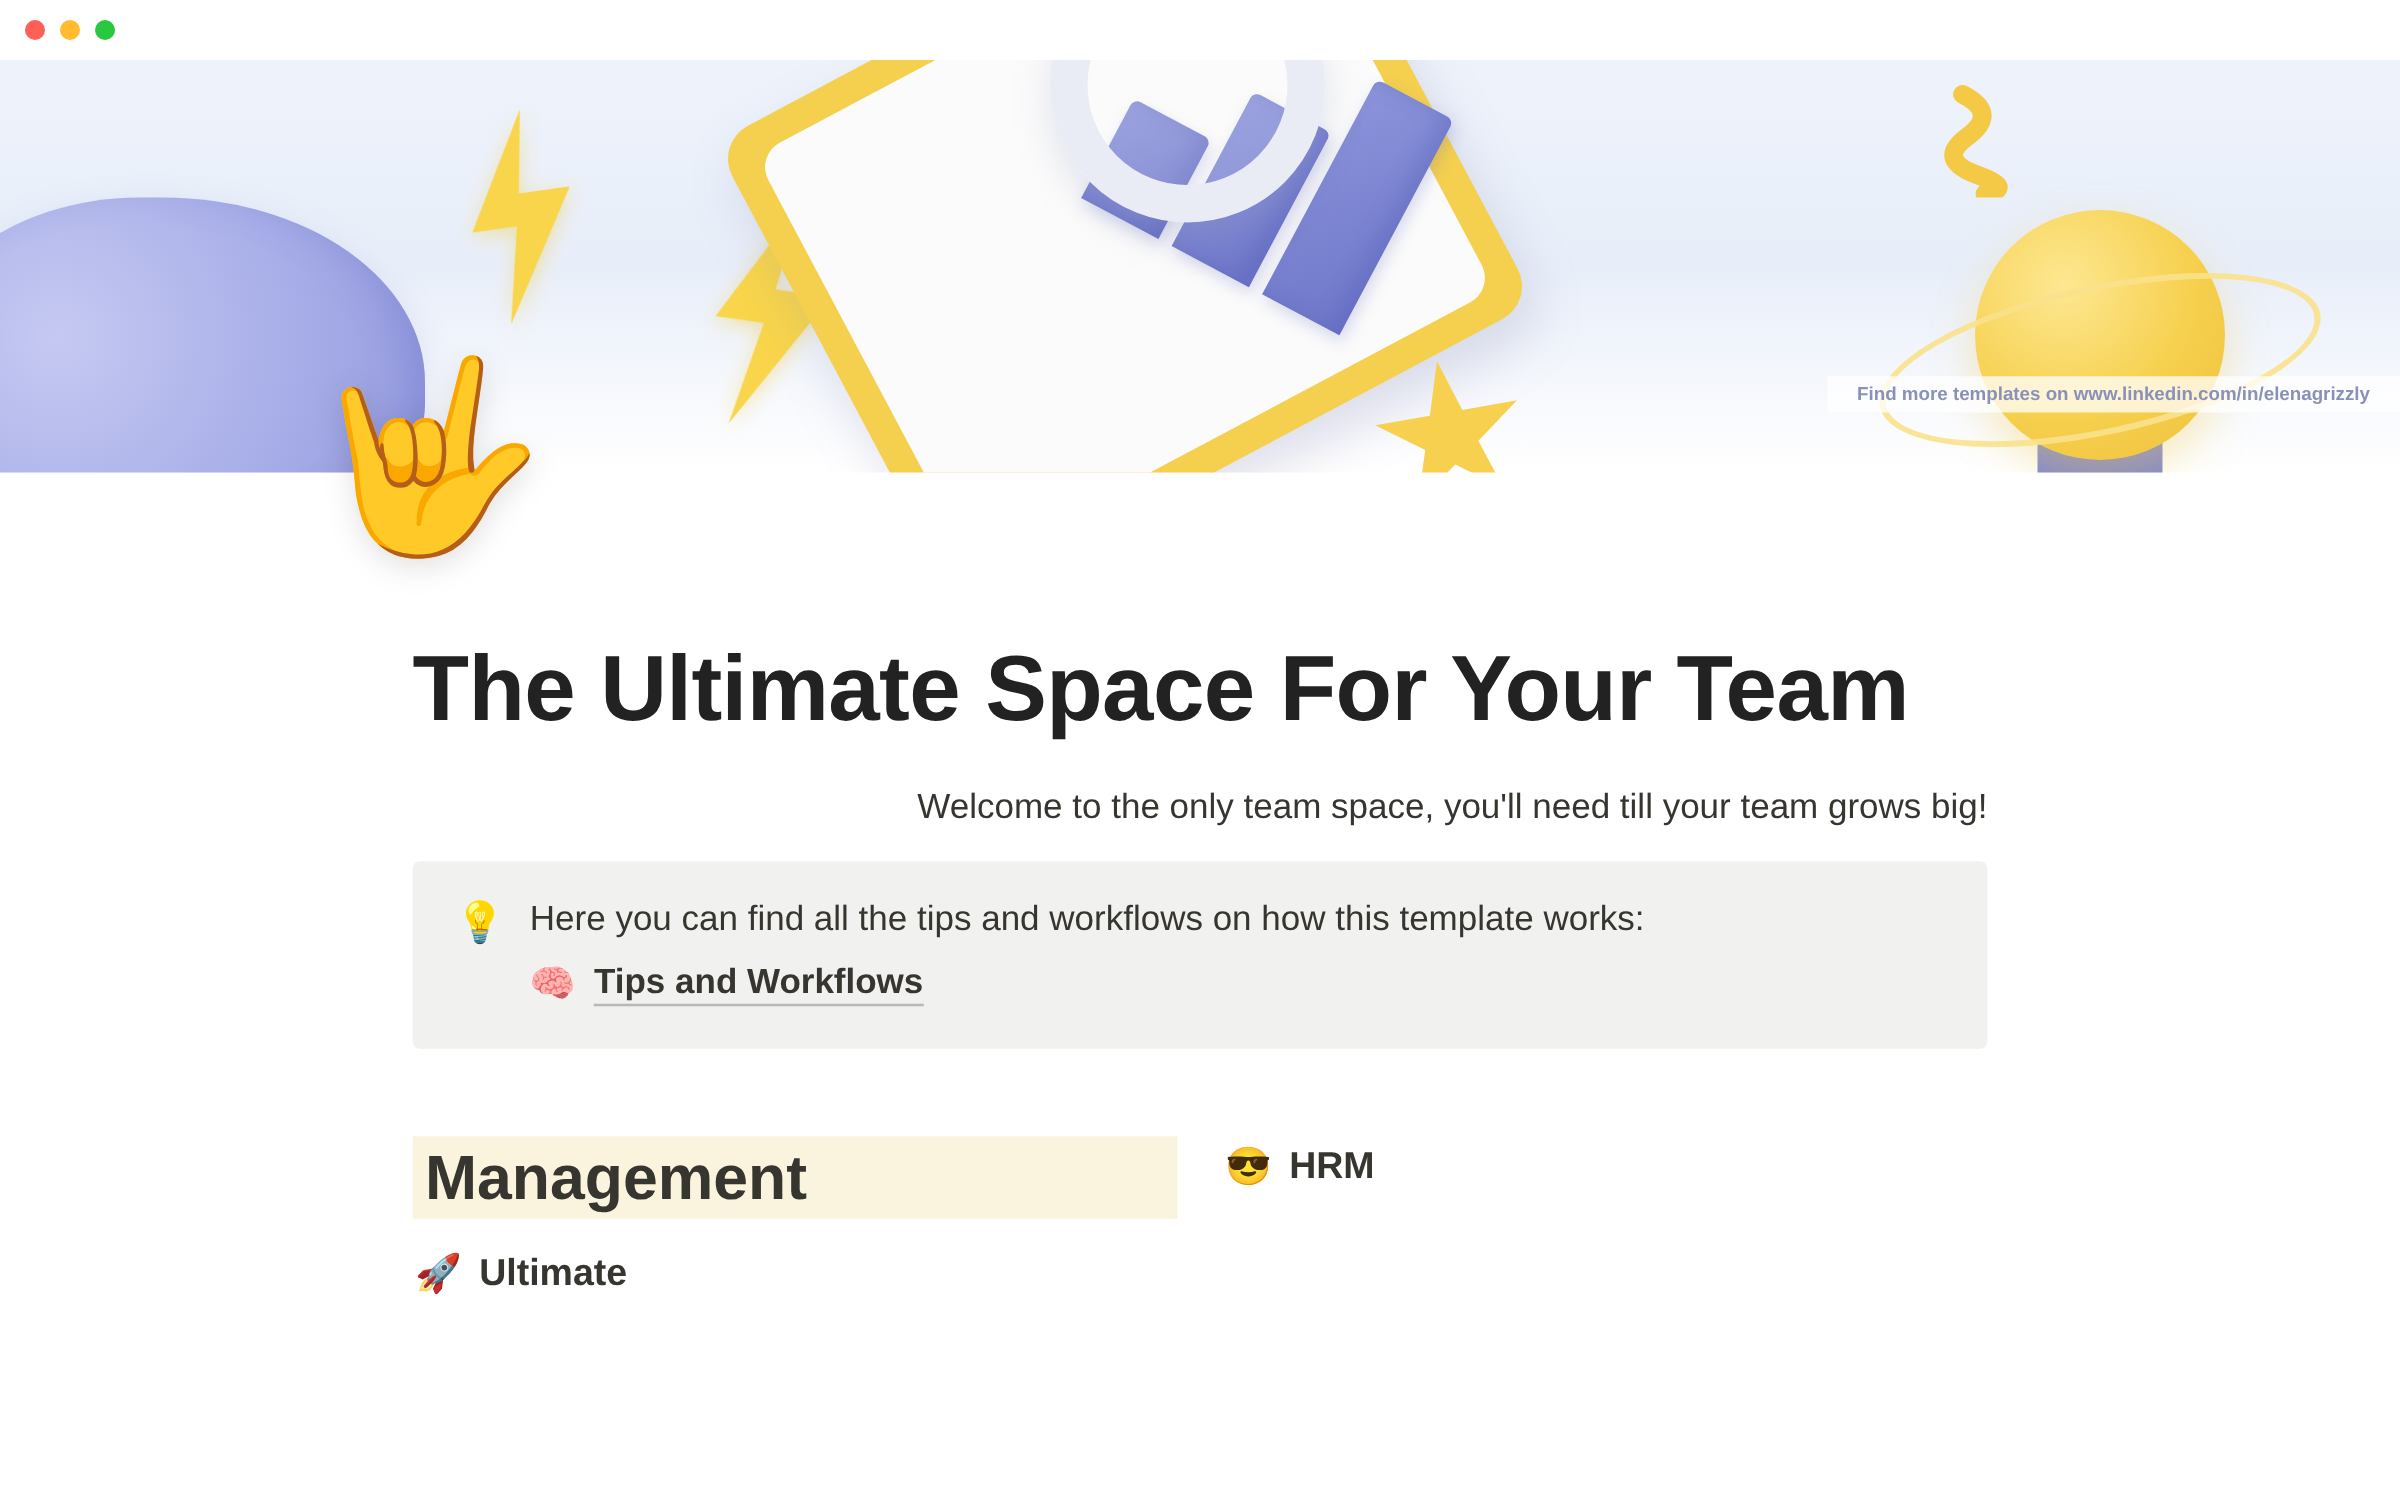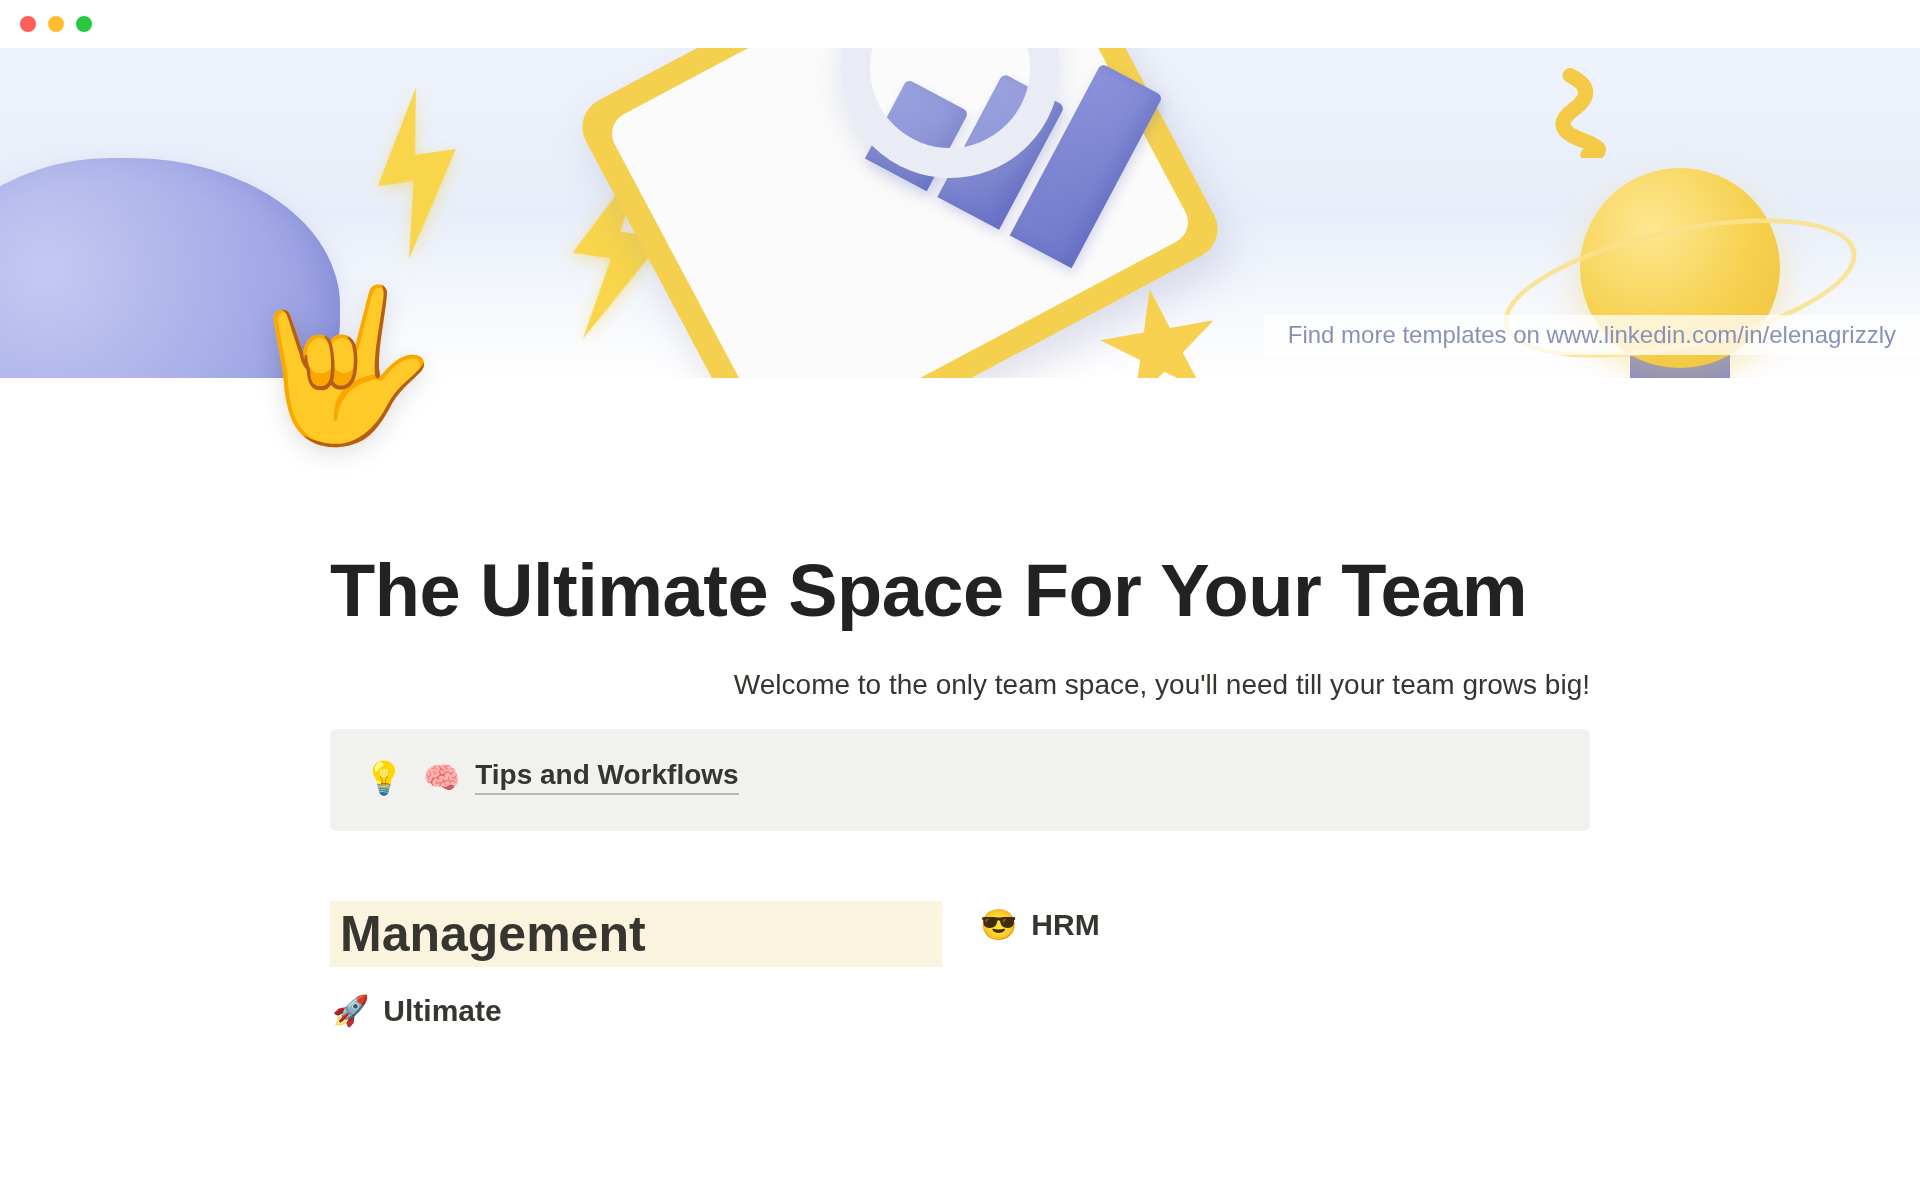--- a/index.html
+++ b/index.html
@@ -148,26 +148,26 @@
       bottom: -30px;
       width: 120px;
       height: 120px;
       background: #f6d04e;
       clip-path: polygon(50% 0%, 61% 35%, 98% 35%, 68% 57%, 79% 91%, 50% 70%, 21% 91%, 32% 57%, 2% 35%, 39% 35%);
       transform: rotate(-10deg);
     }
     .banner-link-strip {
       position: absolute;
       right: 0;
-      bottom: 23px;
+      bottom: 48px;
       background: rgba(255, 255, 255, 0.75);
       padding: 6px 24px;
-      font-size: 24px;
+      font-size: 15px;
       color: #8a91b8;
-      font-weight: 400;
+      font-weight: 700;
     }
     .page-emoji {
       position: absolute;
       left: 250px;
       top: 290px;
       font-size: 150px;
       line-height: 1;
       z-index: 10;
       filter: drop-shadow(0 6px 12px rgba(0, 0, 0, 0.12));
     }
@@ -175,21 +175,20 @@
       max-width: 1340px;
       margin: 0 auto;
       padding: 130px 40px 0 40px;
     }
     .page-title {
       font-size: 74px;
       font-weight: 700;
       color: #222;
       margin-bottom: 36px;
       letter-spacing: -0.5px;
-      margin-top: 40px;
     }
     .subtitle {
       font-size: 28px;
       color: #37352f;
       margin-bottom: 28px;
       font-weight: 400;
       text-align: right;
     }
     .callout {
       background: #f1f1ef;
@@ -288,20 +287,21 @@
 
 <div class="page-emoji">🤟</div>
 
 <div class="content">
   <h1 class="page-title">The Ultimate Space For Your Team</h1>
   <p class="subtitle">Welcome to the only team space, you'll need till your team grows big!</p>
 
   <div class="callout">
     <div class="callout-icon">💡</div>
     <div class="callout-body">
+      <div class="callout-text">Here you can find all the tips and workflows on how this template works:</div>
       <div class="callout-link-row">
         <span class="callout-link-icon">🧠</span>
         <span class="callout-link">Tips and Workflows</span>
       </div>
     </div>
   </div>
 
   <div class="columns">
     <div class="col">
       <h2 class="section-heading bg-yellow">Management</h2>

